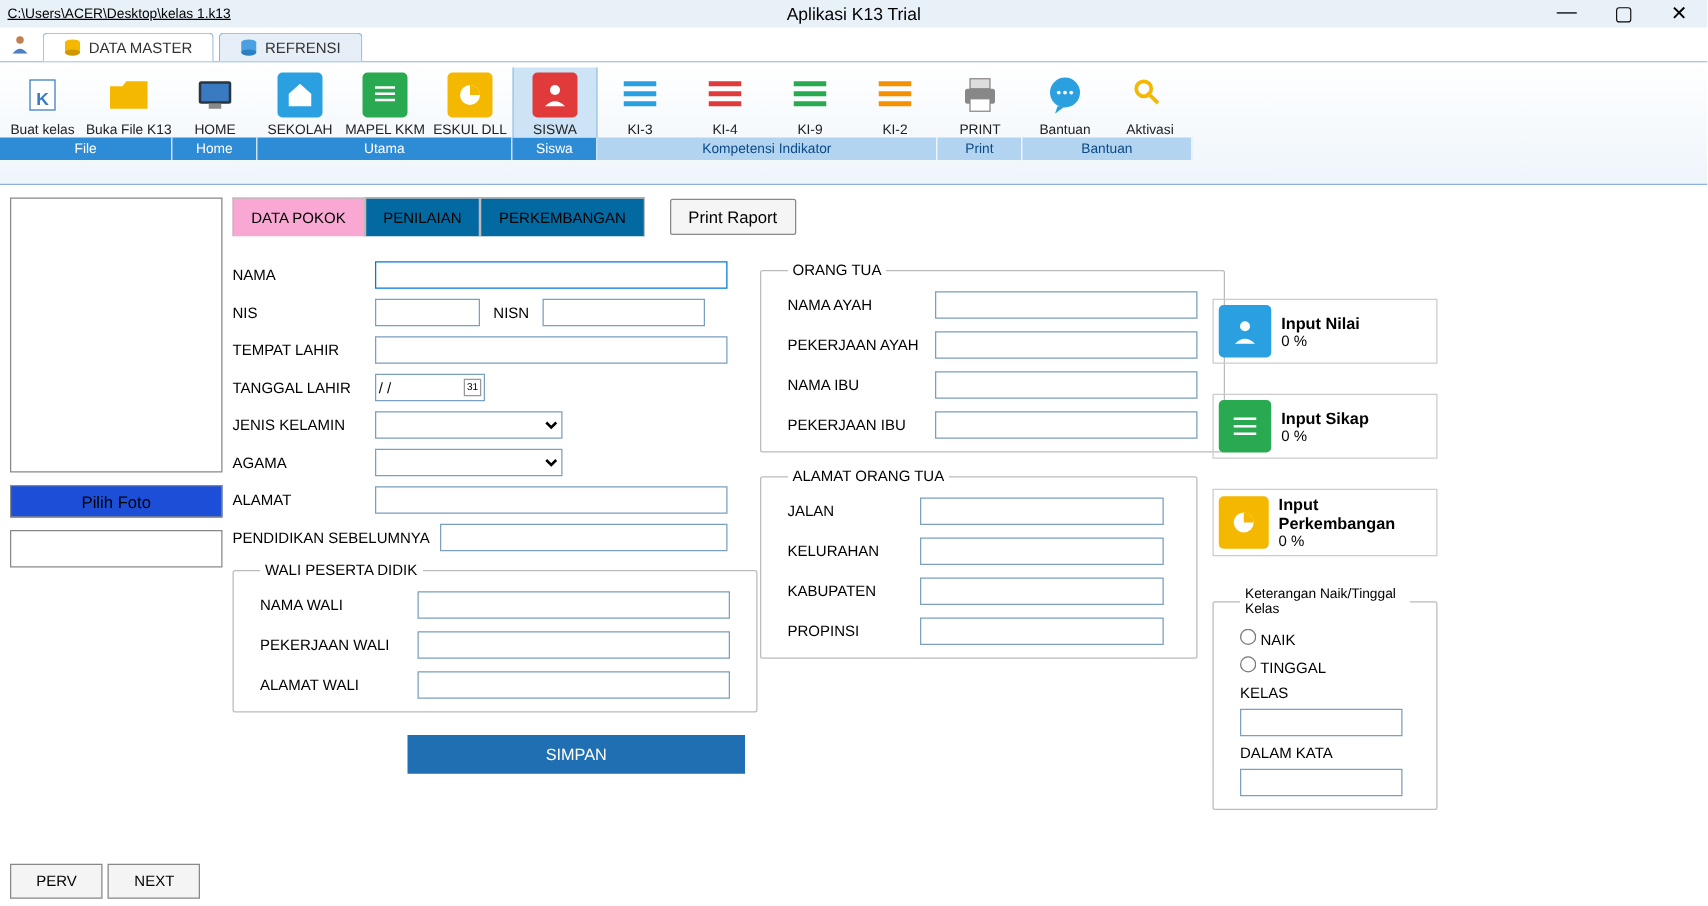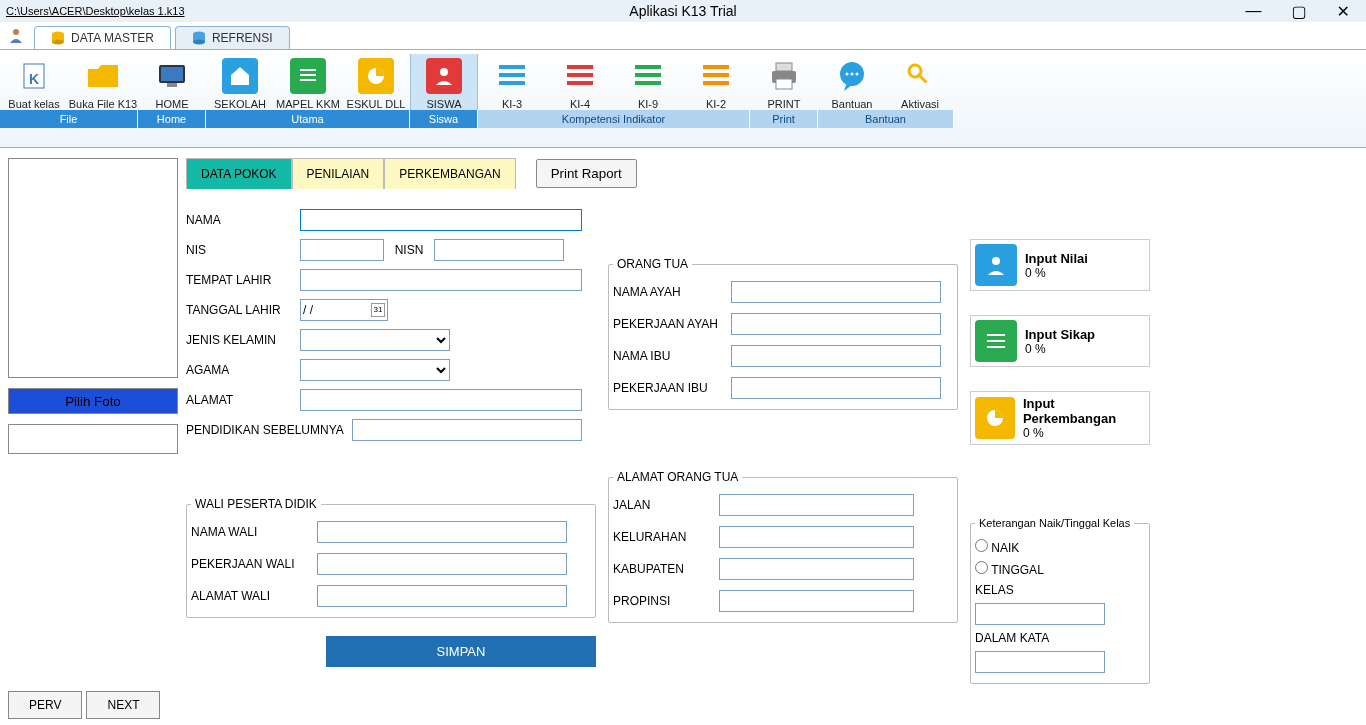--- a/index.html
+++ b/index.html
@@ -24,31 +24,31 @@
 .riblabel { font-size: 11px; color: #222; text-align: center; }
 .ribgrouplabel { height: 18px; background: #2e8bd6; color: #fff; text-align: center; font-size: 11px; line-height: 18px; border-right:1px solid #fff;}
 .ribgrouplabel.light { background:#b3d4f0; color:#0a4a86;}
 .content { padding: 10px 8px 0 8px; display: flex; gap: 8px; height: 545px; }
 .leftpanel { width: 170px; display: flex; flex-direction: column; gap: 10px; }
 .photobox { height: 220px; border: 1px solid #888; background: #fff; }
 .pilihbtn { height: 26px; border: 1px solid #888; background: #1d4ed8; cursor: pointer; }
 .smallbox { height: 30px; border: 1px solid #888; background: #fff; }
 .mainpanel { flex: 1; display: flex; flex-direction: column; }
 .tabrow { display: flex; gap: 0; align-items: center; }
-.ftab { padding: 8px 14px; border: 1px solid #bbb; background: #fef9c3; font-size: 12px; cursor: pointer; border-bottom:none;}
-.ftab.active { background: #14b8a6; }
+.ftab { padding: 8px 14px; border: 1px solid #bbb; background: #0369a1; font-size: 12px; cursor: pointer; border-bottom:none;}
+.ftab.active { background: #f9a8d4; }
 .printraport { margin-left: 20px; padding: 6px 14px; border: 1px solid #888; background: #f5f5f5; cursor: pointer; border-radius:2px;}
 .formwrap { display: flex; gap: 12px; padding-top: 20px; }
 .col { display: flex; flex-direction: column; gap: 8px; }
 .row { display: flex; align-items: center; gap: 6px; }
 .lbl { width: 108px; font-size: 12px; }
 .lblw { width: 160px; font-size: 12px; }
 input[type=text], select { border: 1px solid #7a9fbf; height: 22px; padding: 0 4px; font-size: 12px; background:#fff;}
 select { appearance: menulist; }
-fieldset { border: 1px solid #bbb; padding: 10px 4px; border-radius:2px;margin-top:48px; }
+fieldset { border: 1px solid #bbb; padding: 10px 21px; border-radius:2px; }
 legend { font-size: 12px; padding: 0 4px; }
 .bluebtn { background: #1f6fb2; color: #fff; border: none; padding: 8px 24px; font-size: 13px; cursor: pointer; margin-top:10px; margin-left:140px;}
 .rightside { width: 180px; display:flex; flex-direction:column; gap:24px; padding-top: 30px;}
 .card { border:1px solid #ccc; display:flex; align-items:center; gap:8px; padding:4px; }
 .cardicon { width:42px; height:42px; border-radius:4px; display:flex; align-items:center; justify-content:center;}
 .cardtext b { font-size:13px; }
 .cardtext span { font-size:12px; }
 .bottom { position:absolute; bottom:6px; left:8px; display:flex; gap:4px;}
 .navbtn { padding:6px 20px; border:1px solid #888; background:#f4f4f4; cursor:pointer; font-size:12px;}
 .dateinput { display:flex; align-items:center; border:1px solid #7a9fbf; height:22px; width:88px; padding:0 2px; justify-content:space-between;}

